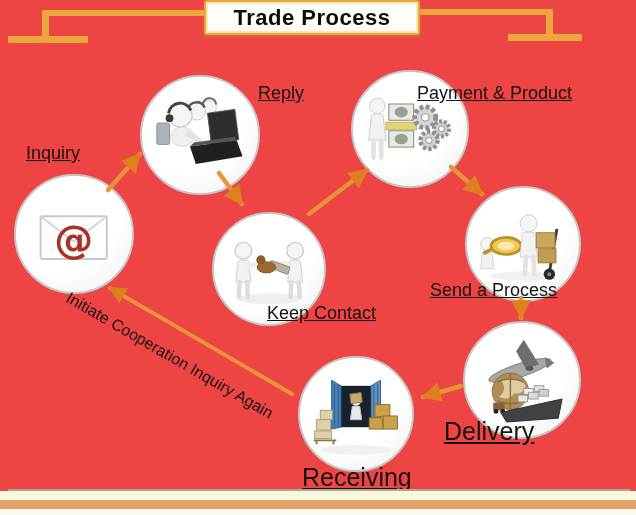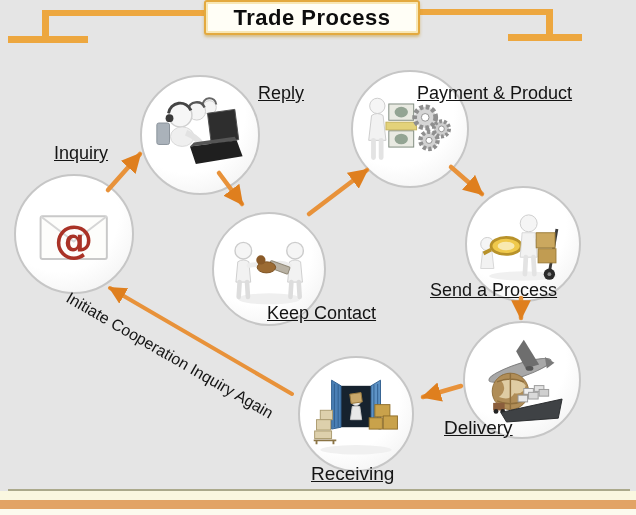--- a/index.html
+++ b/index.html
@@ -1,31 +1,31 @@
 <!DOCTYPE html>
 <html><head>
 <meta charset="utf-8">
 <style>
   html,body{margin:0;padding:0;background:#fff;}
-  .stage{position:relative;width:636px;height:515px;background:#e5e5e5;overflow:hidden;
+  .stage{position:relative;width:636px;height:515px;background:#ef4444;overflow:hidden;
          font-family:"Liberation Sans",sans-serif;color:#151515;}
   
   .gold{position:absolute;background:#EDA73F;}
   .title-box{position:absolute;left:204px;top:0;width:212px;height:31px;background:#FFFEF6;
              border:2px solid #E3A93F;border-radius:3px;
              box-shadow:inset 0 0 0 2px #F8E7B5,0 2px 3px rgba(200,150,40,.5);
              display:flex;align-items:center;justify-content:center;}
   .title-box span{font-size:22px;font-weight:bold;color:#0d0d0d;letter-spacing:.5px;}
   
   .node{position:absolute;border-radius:50%;border:2px solid #C6C6C6;
         background:radial-gradient(circle at 38% 32%, #ffffff 55%, #f4f4f4 82%, #e9e9e9 100%);
         display:flex;align-items:center;justify-content:center;}
   .node svg{width:84%;height:84%;}
   .lbl{position:absolute;font-size:18px;color:#141414;white-space:nowrap;text-decoration:underline;}
-  .lbl.big{font-size:19px;}
+  .lbl.big{font-size:25px;}
   .rot{position:absolute;left:72px;top:289px;font-size:16px;color:#141414;white-space:nowrap;
        transform:rotate(30deg);transform-origin:0 0;}
   
   .arrows{position:absolute;left:0;top:0;pointer-events:none;}
   
   .line-thin{position:absolute;left:8px;top:489px;width:622px;height:2px;background:#ABA98B;}
   .band-cream{position:absolute;left:0;top:491px;width:636px;height:9px;background:#FAF7E0;}
   .bar-orange{position:absolute;left:0;top:500px;width:636px;height:9px;background:#E2A365;}
   .band-cream2{position:absolute;left:0;top:509px;width:636px;height:6px;background:#FCFAEE;}
 </style>
@@ -171,27 +171,27 @@
       </g>
       <g fill="#DDD0AC" stroke="#AB9B6F">
         <rect x="12" y="46" width="13" height="10"></rect>
           <rect x="8" y="56" width="15" height="11"></rect>
           <rect x="6" y="68" width="18" height="8"></rect>
       </g>
       <path d="M5 78 h24 M8 78 v4 M26 78 v4" stroke="#8B7445" stroke-width="2"></path>
     </svg>
   </div>
 
-  <div class="lbl" style="left:54px;top:143px;">Inquiry</div>
+  <div class="lbl" style="left:26px;top:143px;">Inquiry</div>
   <div class="lbl" style="left:258px;top:83px;">Reply</div>
   <div class="lbl" style="left:417px;top:83px;">Payment &amp; Product</div>
   <div class="lbl" style="left:247px;top:303px;margin-left:20px;">Keep Contact</div>
   <div class="lbl" style="left:430px;top:280px;">Send a Process</div>
   <div class="lbl big" style="left:444px;top:417px;">Delivery</div>
-  <div class="lbl big" style="left:311px;top:463px;">Receiving</div>
+  <div class="lbl big" style="left:302px;top:463px;">Receiving</div>
 
   <div class="rot">Initiate Cooperation Inquiry Again</div>
 
   <svg class="arrows" width="636" height="515">
     <defs>
       <marker id="ah" viewBox="0 0 10 10" refX="9" refY="5" markerWidth="4.4" markerHeight="4.4" orient="auto">
         <path d="M0,0 L10,5 L0,10 Z" fill="#DF7F1E"></path>
       </marker>
     </defs>
     <g stroke="#E8923A" stroke-linecap="round" fill="none">

